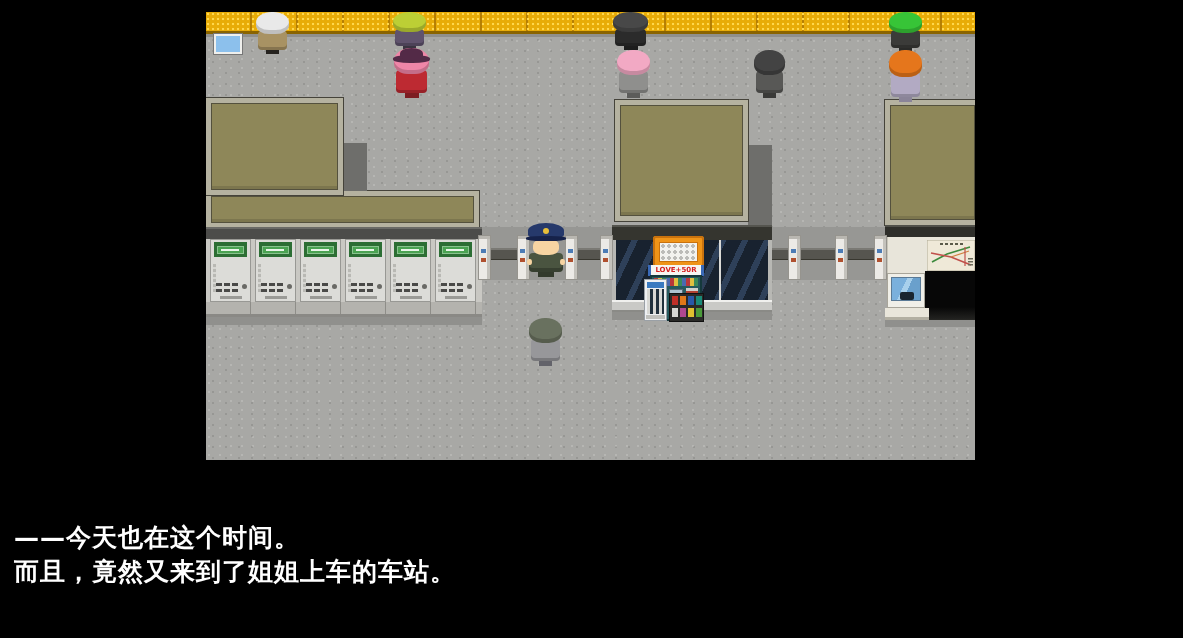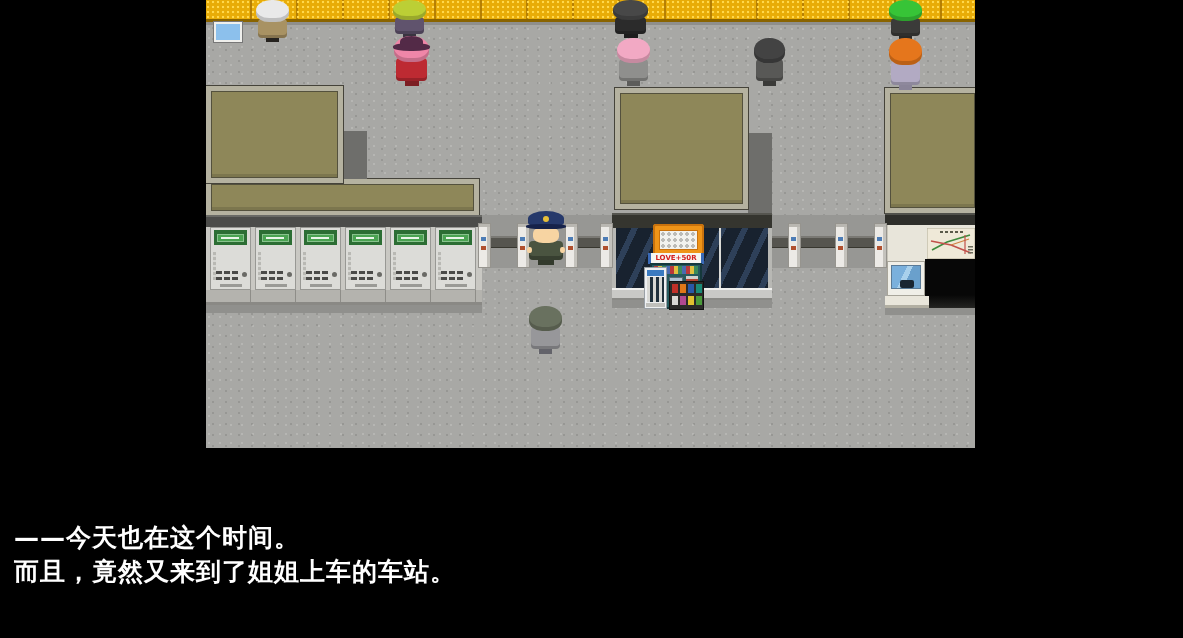--- a/index.html
+++ b/index.html
@@ -1,19 +1,19 @@
 <!DOCTYPE html>
 <html><head>
 <meta charset="utf-8">
 <style>
   html,body{margin:0;padding:0;background:#000;}
   #stage{position:relative;width:1183px;height:638px;background:#000;overflow:hidden;
          font-family:"DejaVu Sans",sans-serif;}
   .abs{position:absolute;}
-  #viewport{position:absolute;left:206px;top:0;width:769px;height:448px;overflow:hidden;
+  #viewport{position:absolute;left:206px;top:12px;width:769px;height:448px;overflow:hidden;
     background-color:#a8a8a5;
     background-image:
       radial-gradient(circle at 3px 2px, rgba(255,255,255,.16) 1px, transparent 1.5px),
       radial-gradient(circle at 7px 6px, rgba(0,0,0,.10) 1px, transparent 1.5px);
     background-size:11px 9px,13px 11px;}
   .dialogue-line{position:absolute;left:14px;color:#fff;font-weight:bold;font-size:25px;
     letter-spacing:1px;white-space:nowrap;
     text-shadow:1px 1px 0 #000,-1px 1px 0 #000,1px -1px 0 #000,-1px -1px 0 #000;}
   .roof{box-sizing:border-box;border:5px solid #b5b2a0;background:#8e8759;
     box-shadow:inset 0 0 0 1px #54513d, inset 0 -4px 0 rgba(0,0,0,.12);outline:1px solid #45433a;}

